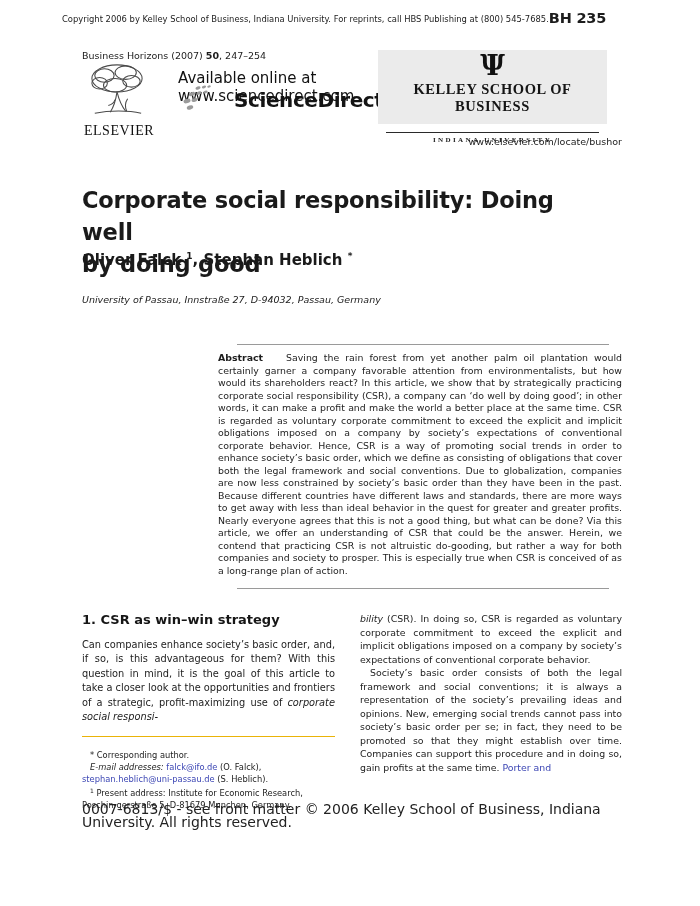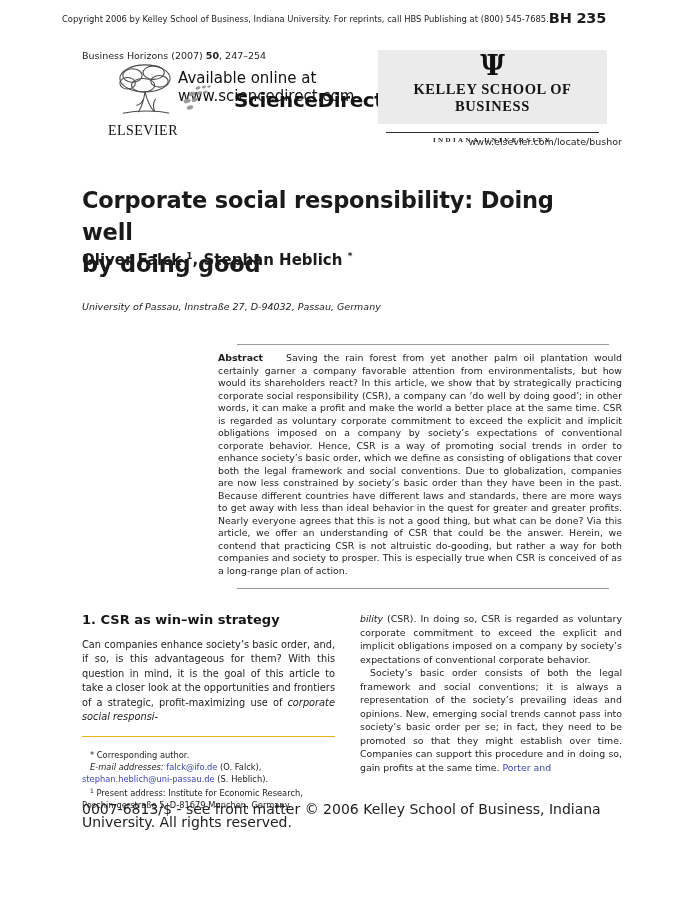--- a/index.html
+++ b/index.html
@@ -14,36 +14,36 @@
   .page{position:relative;width:700px;height:906px;background:#ffffff;overflow:hidden}
 
   
   .topbar{position:absolute;top:10px;left:62px;width:604px;display:flex;justify-content:flex-start;align-items:flex-start}
   .copyline{font-size:8.4px;color:#222;padding-top:4px}
   .doccode{font-size:14.5px;font-weight:bold;letter-spacing:-0.2px}
 
   
   .journal-line{position:absolute;top:50px;left:82px;font-size:9.5px}
   .journal-line b{font-weight:bold}
-  .elsevier{position:absolute;top:62px;left:84px;width:94px;text-align:right}
+  .elsevier{position:absolute;top:62px;left:84px;width:94px;text-align:left}
   .elsevier .els-label{font-family:"Liberation Serif","DejaVu Serif",serif;font-size:14px;letter-spacing:.5px;color:#111;margin-top:1px}
   .avail{position:absolute;top:69px;left:178px;width:200px;text-align:left;font-size:15px;color:#111}
   .sd-logo{position:absolute;top:84px;left:182px;display:flex;align-items:center;gap:12px}
   .sd-text{font-size:20px;font-weight:bold;letter-spacing:-.4px;color:#141414}
   .kelley-box{position:absolute;top:50px;left:378px;width:229px;height:74px;background:var(--kelley-bg);text-align:center;padding:1px 8px 0}
   .trident{font-family:"DejaVu Serif","Liberation Serif",serif;font-size:27px;font-weight:bold;line-height:30px;color:#111}
   .kelley-name{font-family:"Liberation Serif","DejaVu Serif",serif;font-size:14.5px;font-weight:bold;letter-spacing:.6px;color:#151515;border-bottom:1.5px solid #2a2a2a;padding-bottom:17px}
   .kelley-univ{font-family:"Liberation Serif","DejaVu Serif",serif;font-size:7px;font-weight:bold;letter-spacing:2.4px;color:#222;margin-top:3px}
   .website{position:absolute;top:136px;left:82px;width:540px;text-align:right;font-size:9.5px;color:#222}
 
   
   .title{position:absolute;top:184px;left:82px;width:500px;font-size:22.5px;line-height:32px;font-weight:600;color:#1a1a1a;letter-spacing:-.2px}
   .authors{position:absolute;top:251px;left:82px;font-size:15px;font-weight:600;color:#1a1a1a}
   .authors sup{font-size:9px;vertical-align:6px;font-weight:600}
-  .affiliation{position:absolute;top:301px;left:82px;font-size:9.5px;font-style:italic;color:#222}
+  .affiliation{position:absolute;top:294px;left:82px;font-size:9.5px;font-style:italic;color:#222}
 
   
   .rule{position:absolute;height:1px;background:var(--rule-gray)}
   .rule-abs-top{top:344px;left:237px;width:372px}
   .rule-abs-bottom{top:588px;left:237px;width:372px}
   .kw-box{position:absolute;top:352px;left:80px;width:129px;height:236px;background:var(--keywords-bg);padding:9px 10px;font-size:10px;line-height:13.5px}
   .kw-heading{font-weight:bold;margin-bottom:1px}
   .abstract{position:absolute;top:352px;left:218px;width:404px;font-size:9.4px;line-height:12.5px;text-align:justify;color:#1d1d1d}
   .abstract .abs-label{font-weight:bold;margin-right:23px}
   .abs-rights{display:block;text-align:left}

